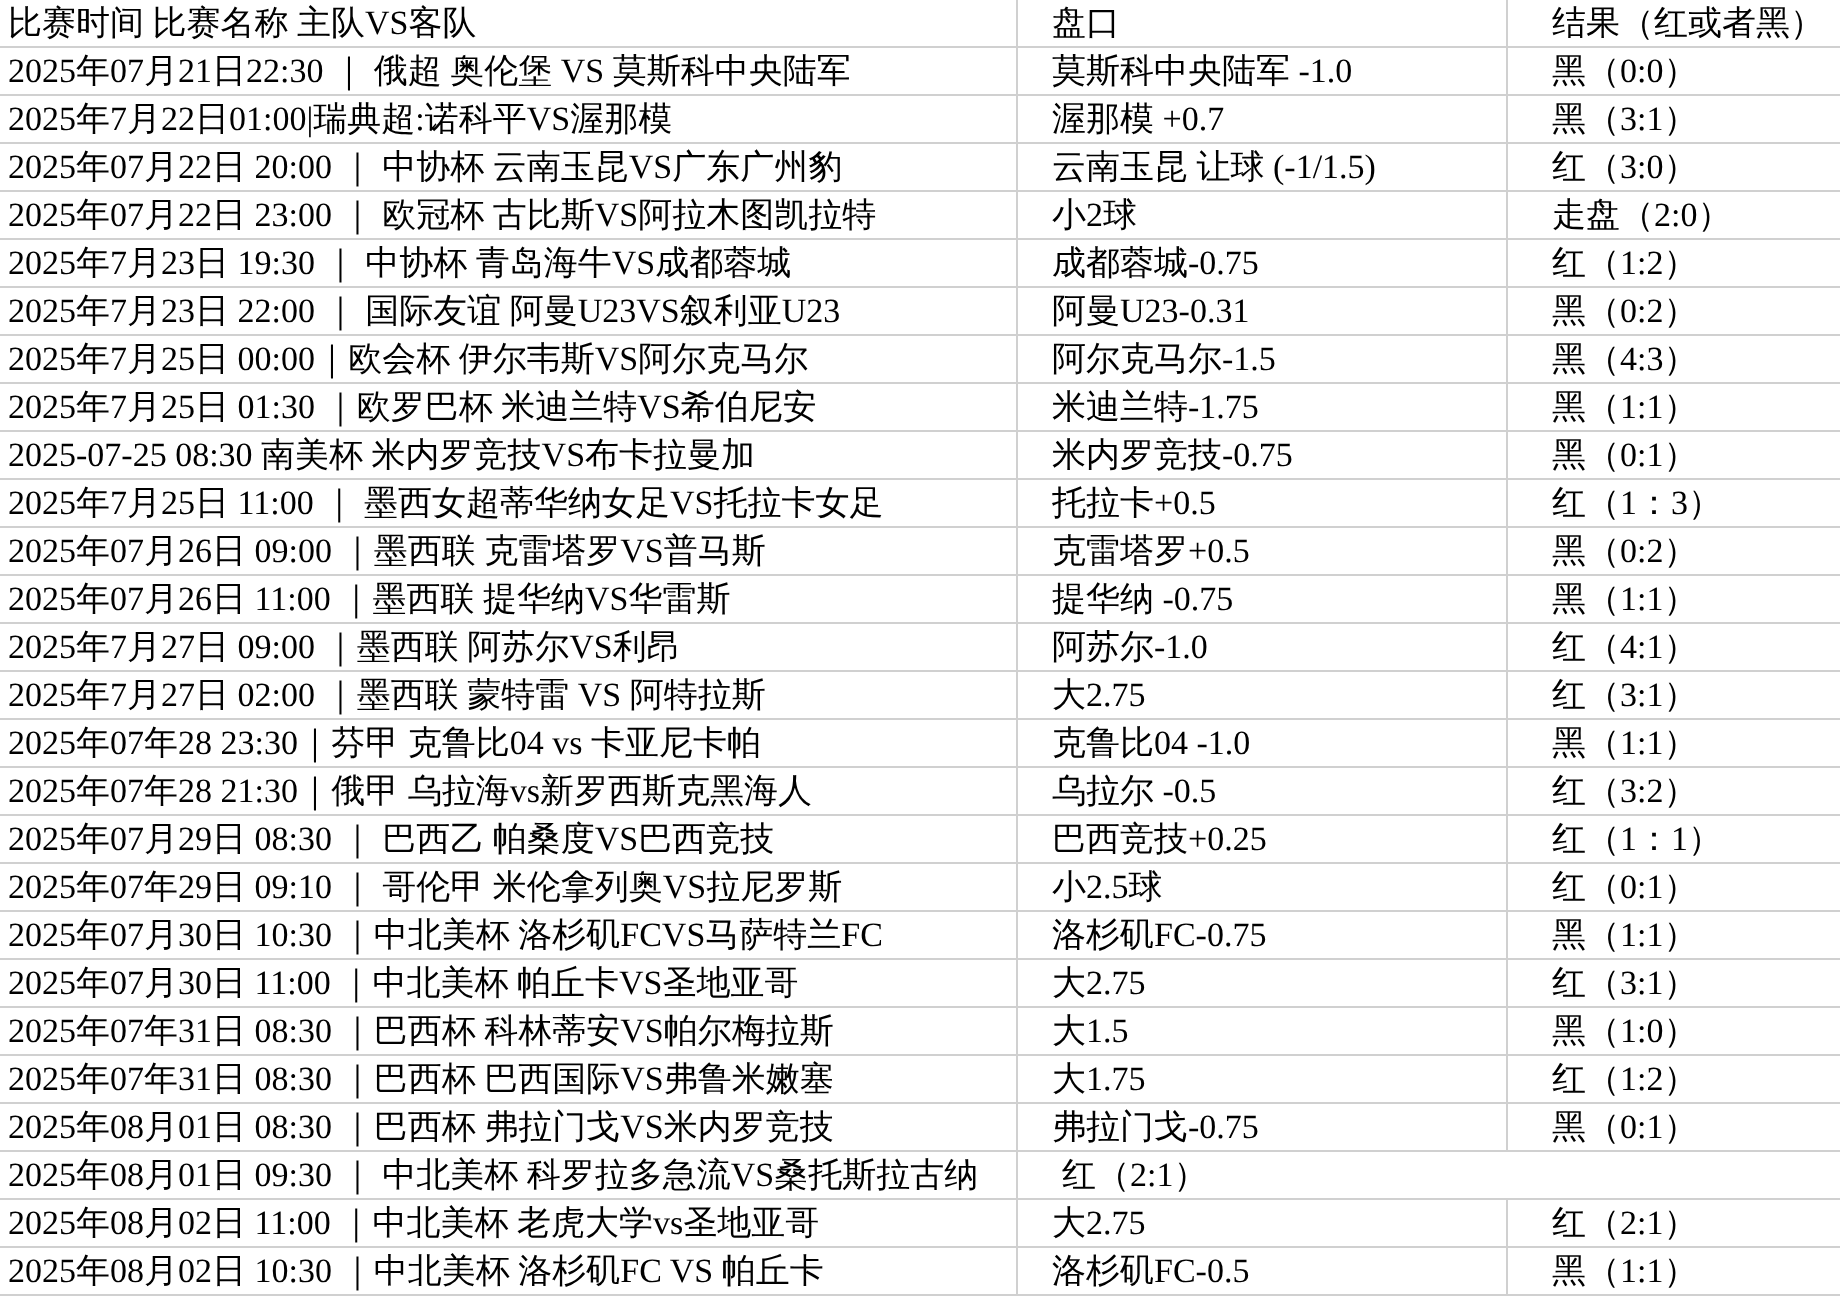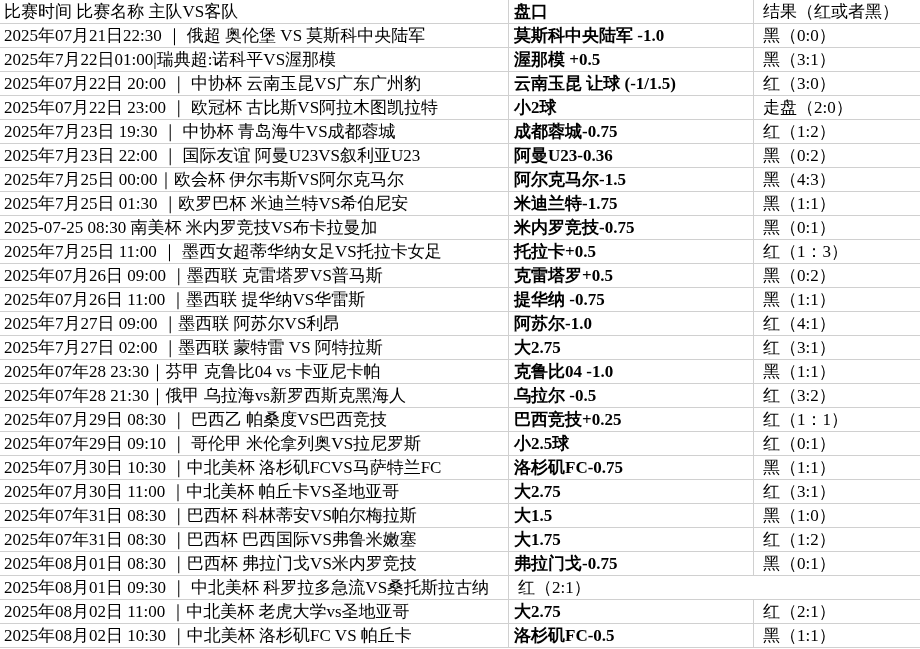--- a/index.html
+++ b/index.html
@@ -21,42 +21,42 @@
   }
   .cell{
     box-sizing:border-box;
     height:23px;
     line-height:23px;
     font-size:17px;
     white-space:pre;
     overflow:hidden;
   }
   .col-match{width:508px;padding-left:4px;}
-  .col-handicap{width:245px;padding-left:5px;border-left:1px solid #d0d0d0;font-weight:bold;}
-  .col-result{width:167px;padding-left:9px;border-left:1px solid #d0d0d0;}
+  .col-handicap{width:245px;padding-left:17px;border-left:1px solid #d0d0d0;}
+  .col-result{width:167px;padding-left:22px;border-left:1px solid #d0d0d0;}
 </style>
 </head>
 <body>
 
 <div class="sheet">
   <div class="row">
     <div class="cell col-match">比赛时间 比赛名称 主队VS客队</div>
     <div class="cell col-handicap">盘口</div>
     <div class="cell col-result">结果（红或者黑）</div>
   </div>
   <div id="rows">
   <div class="row">
     <div class="cell col-match">2025年07月21日22:30 ｜ 俄超 奥伦堡 VS 莫斯科中央陆军</div>
     <div class="cell col-handicap">莫斯科中央陆军 -1.0</div>
     <div class="cell col-result">黑（0:0）</div>
   </div>
 
   <div class="row">
     <div class="cell col-match">2025年7月22日01:00|瑞典超:诺科平VS渥那模</div>
-    <div class="cell col-handicap">渥那模 +0.5</div>
+    <div class="cell col-handicap">渥那模 +0.7</div>
     <div class="cell col-result">黑（3:1）</div>
   </div>
 
   <div class="row">
     <div class="cell col-match">2025年07月22日 20:00 ｜ 中协杯 云南玉昆VS广东广州豹</div>
     <div class="cell col-handicap">云南玉昆 让球 (-1/1.5)</div>
     <div class="cell col-result">红（3:0）</div>
   </div>
 
   <div class="row">
@@ -66,21 +66,21 @@
   </div>
 
   <div class="row">
     <div class="cell col-match">2025年7月23日 19:30 ｜ 中协杯 青岛海牛VS成都蓉城</div>
     <div class="cell col-handicap">成都蓉城-0.75</div>
     <div class="cell col-result">红（1:2）</div>
   </div>
 
   <div class="row">
     <div class="cell col-match">2025年7月23日 22:00 ｜ 国际友谊 阿曼U23VS叙利亚U23</div>
-    <div class="cell col-handicap">阿曼U23-0.36</div>
+    <div class="cell col-handicap">阿曼U23-0.31</div>
     <div class="cell col-result">黑（0:2）</div>
   </div>
 
   <div class="row">
     <div class="cell col-match">2025年7月25日 00:00｜欧会杯 伊尔韦斯VS阿尔克马尔</div>
     <div class="cell col-handicap">阿尔克马尔-1.5</div>
     <div class="cell col-result">黑（4:3）</div>
   </div>
 
   <div class="row">

